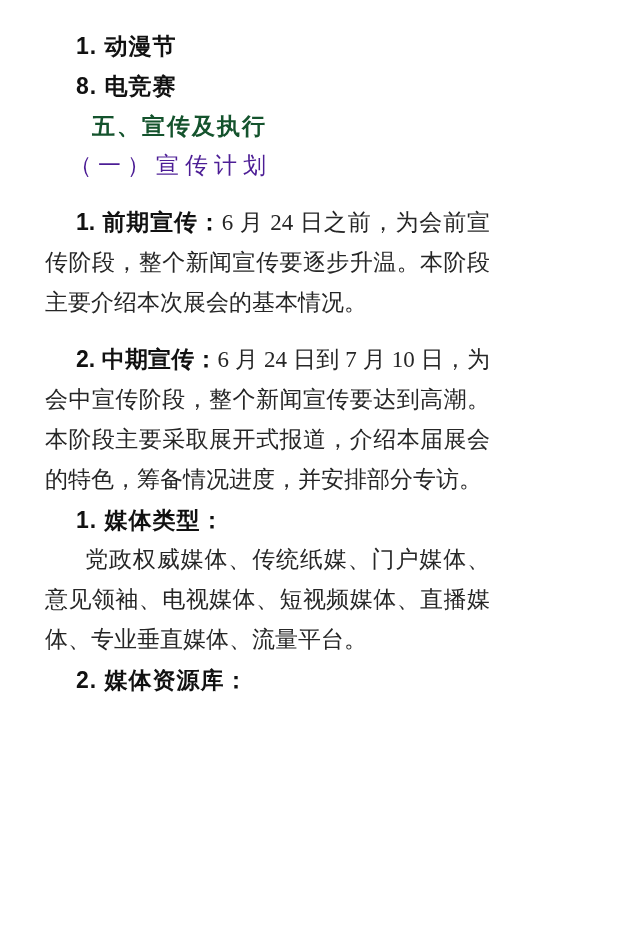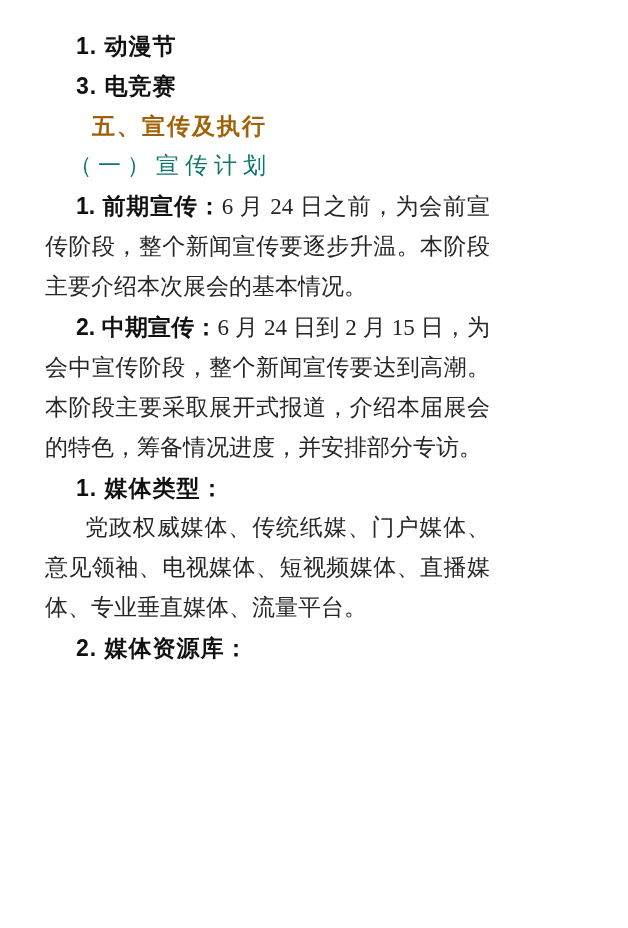--- a/index.html
+++ b/index.html
@@ -25,59 +25,59 @@
     font-family: "Liberation Sans", sans-serif;
     font-weight: bold;
     color: #111111;
     text-indent: 31px;
     letter-spacing: 1px;
   }
   
   .sec-heading {
     font-family: "Liberation Sans", sans-serif;
     font-weight: bold;
-    color: #a16207;
+    color: #14532d;
     text-indent: 47px;
     letter-spacing: 2px;
   }
   
   .kai-heading {
-    color: #0f766e;
+    color: #4c1d95;
     text-indent: 24px;
     letter-spacing: 6px;
     font-family: Liberation Serif, serif;
   }
   
-  .num-para { text-indent: 31px; }
+  .num-para { text-indent: 31px; margin-top: 16px; }
   .lead {
     font-family: "Liberation Sans", sans-serif;
     font-weight: bold;
     color: #111111;
   }
   
   .body-para { text-indent: 40px; }
 </style>
 </head>
 <body>
 
 <div class="page">
 
   <p class="line hei-item">1. 动漫节</p>
-  <p class="line hei-item">3. 电竞赛</p>
+  <p class="line hei-item">8. 电竞赛</p>
 
   <p class="line sec-heading">五、宣传及执行</p>
 
   <p class="line kai-heading">（一）宣传计划</p>
 
   <p class="para num-para">
     <strong class="lead">1. 前期宣传：</strong><span>6 月 24 日之前，为会前宣传阶段，整个新闻宣传要逐步升温。本阶段主要介绍本次展会的基本情况。</span>
   </p>
 
   <p class="para num-para">
-    <strong class="lead">2. 中期宣传：</strong><span>6 月 24 日到 2 月 15 日，为会中宣传阶段，整个新闻宣传要达到高潮。本阶段主要采取展开式报道，介绍本届展会的特色，筹备情况进度，并安排部分专访。</span>
+    <strong class="lead">2. 中期宣传：</strong><span>6 月 24 日到 7 月 10 日，为会中宣传阶段，整个新闻宣传要达到高潮。本阶段主要采取展开式报道，介绍本届展会的特色，筹备情况进度，并安排部分专访。</span>
   </p>
 
 
 
   <p class="line hei-item">1. 媒体类型：</p>
 
   <p class="para body-para">党政权威媒体、传统纸媒、门户媒体、意见领袖、电视媒体、短视频媒体、直播媒体、专业垂直媒体、流量平台。</p>
 
   <p class="line hei-item">2. 媒体资源库：</p>
 

